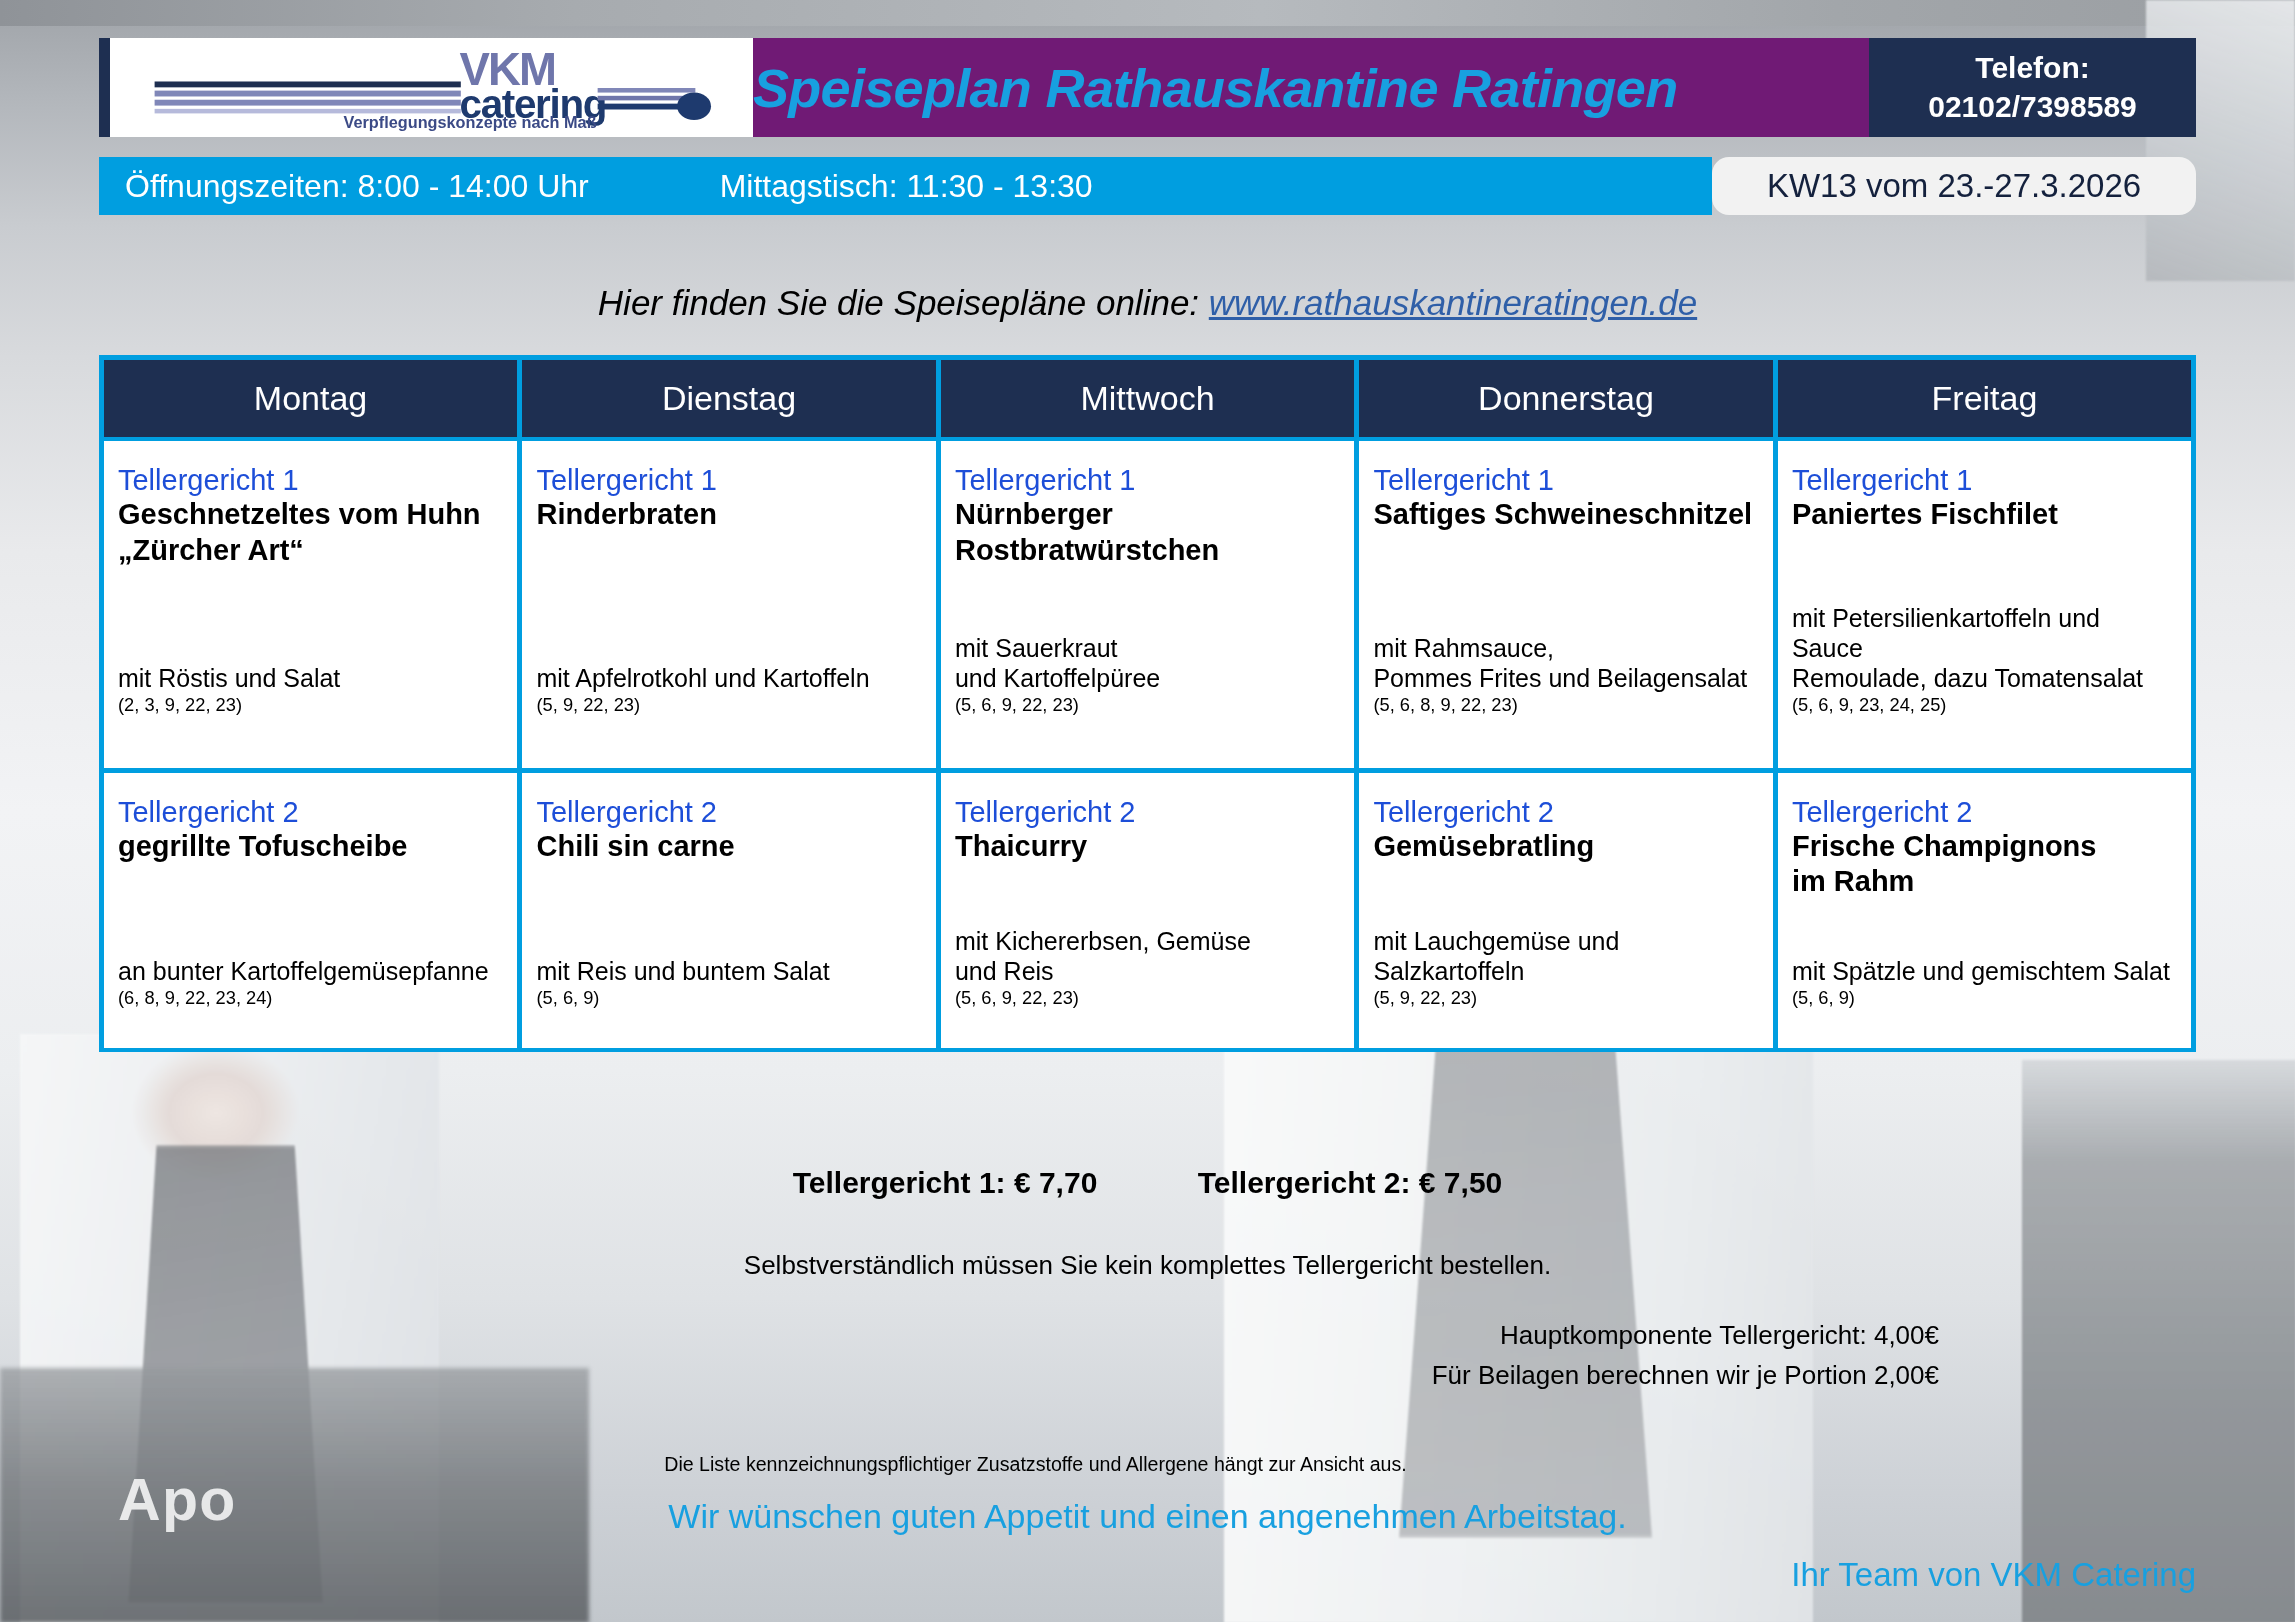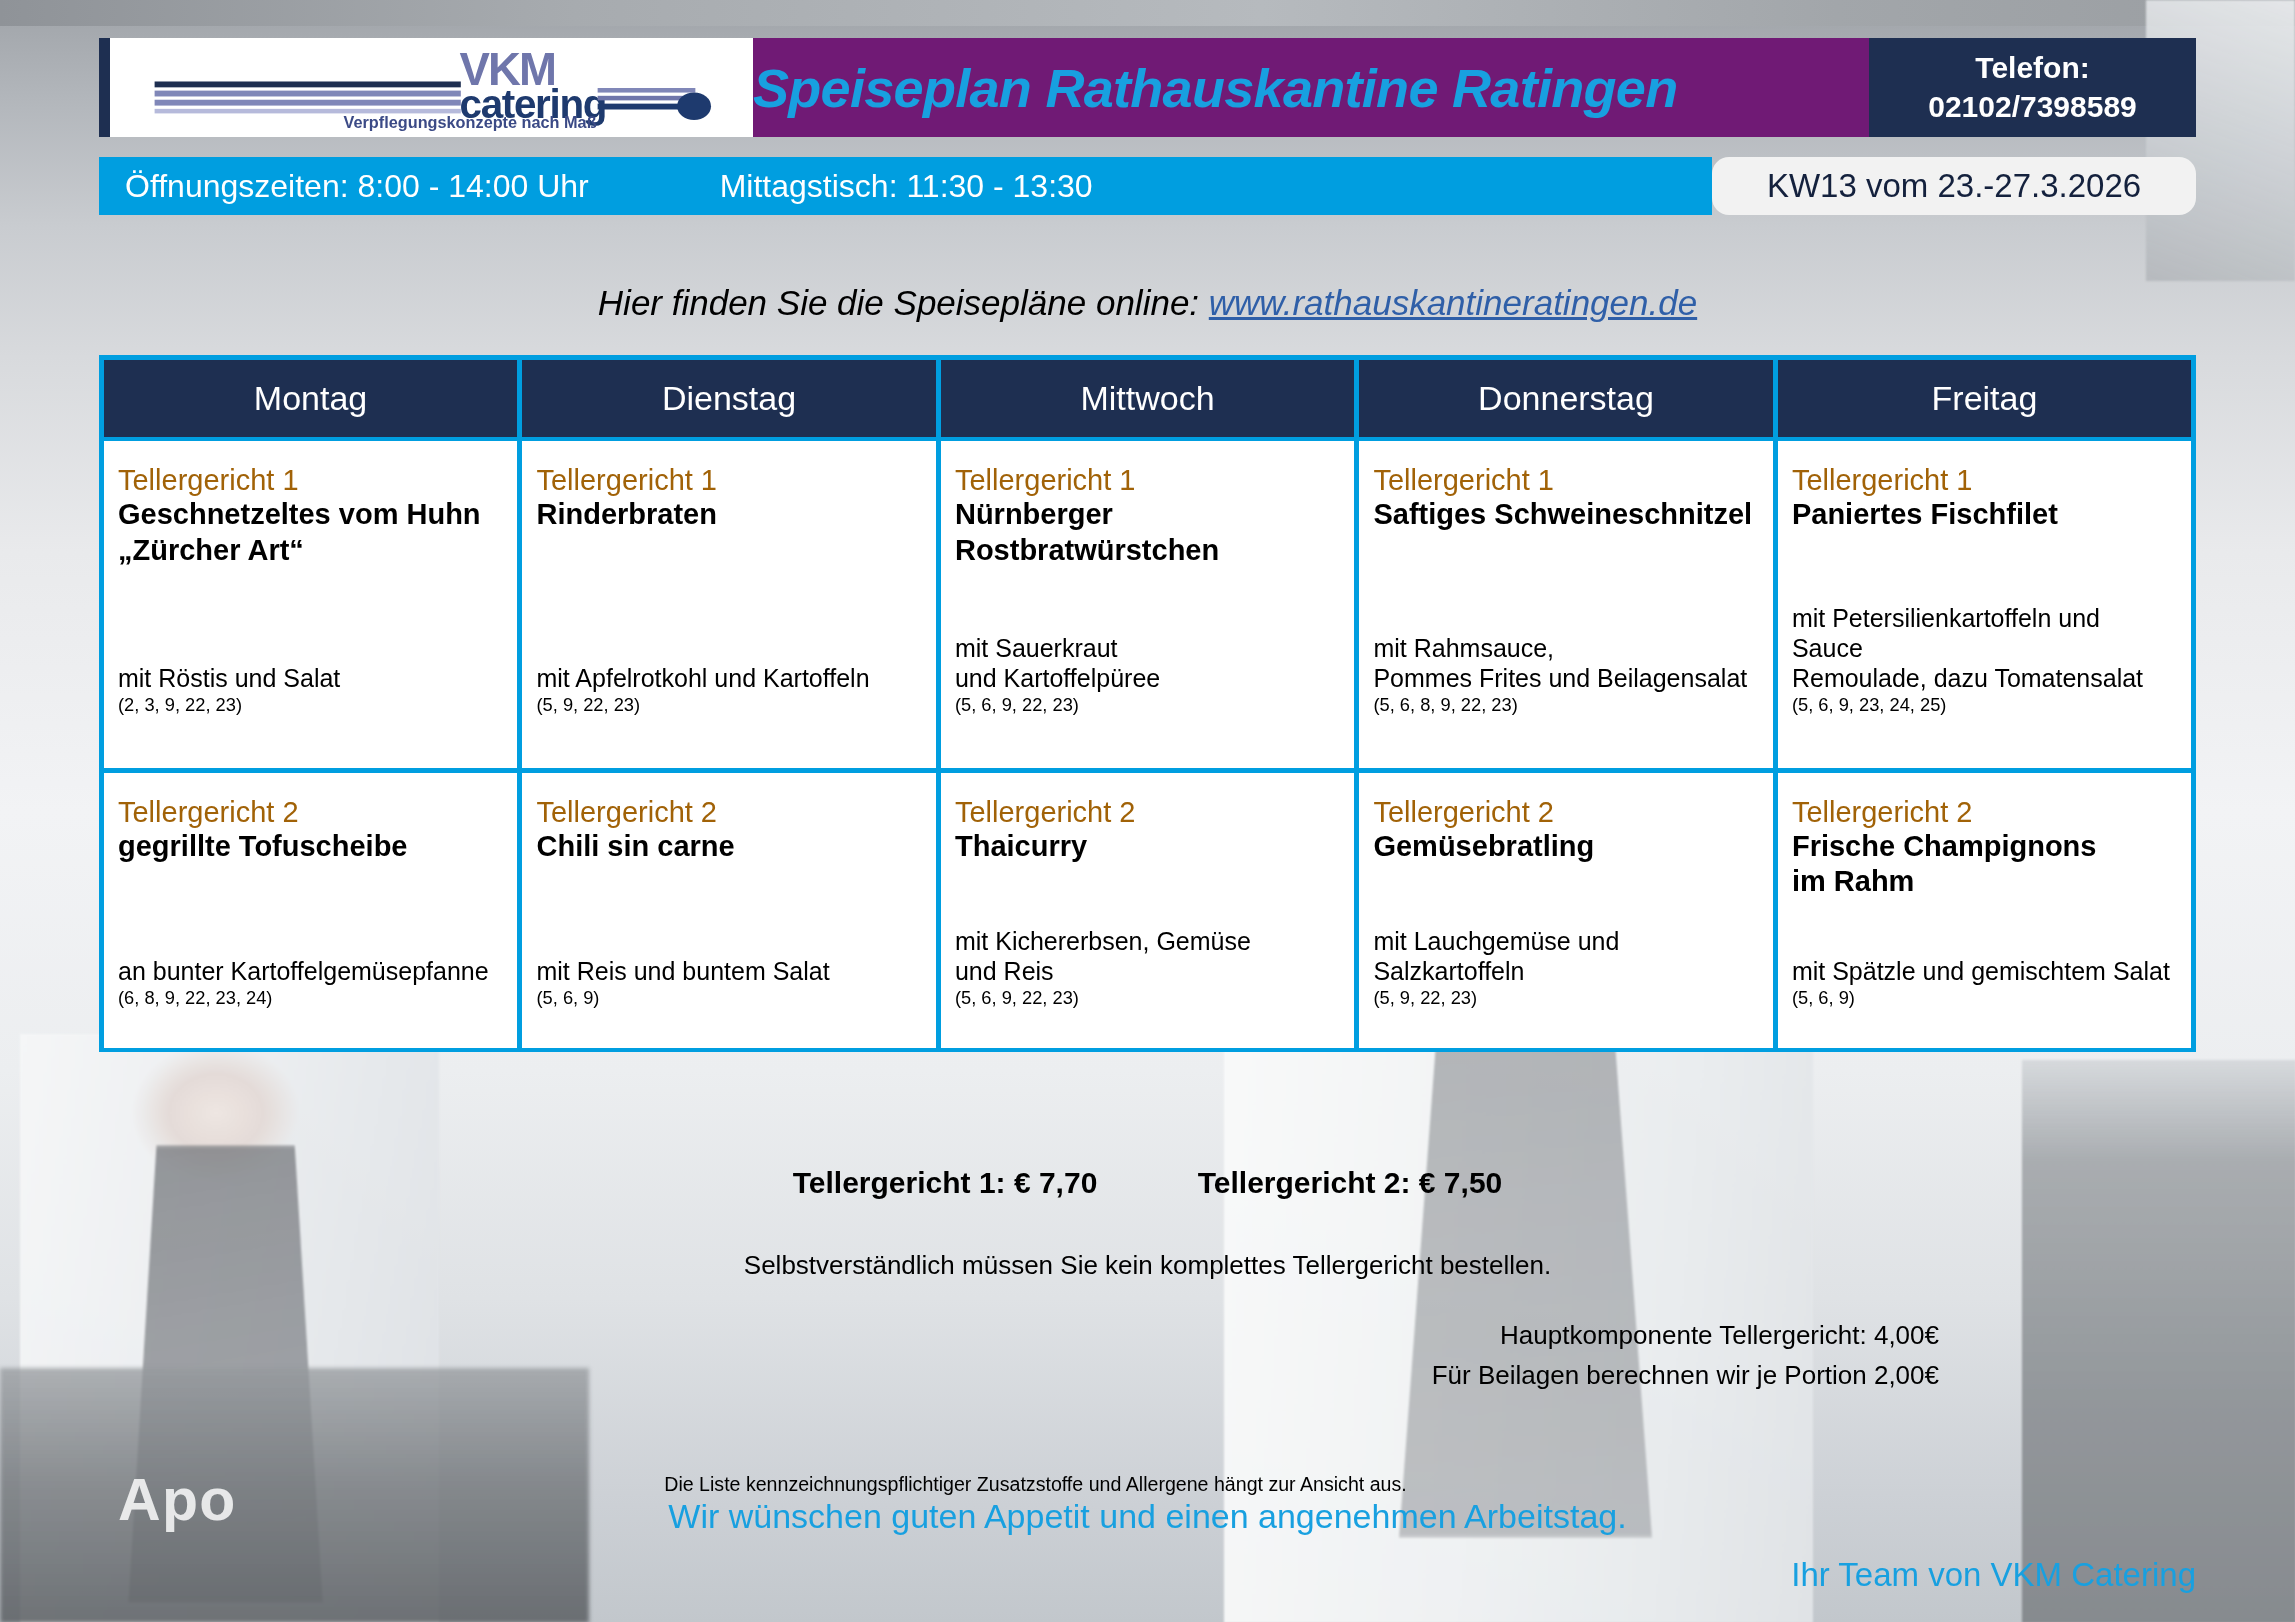--- a/index.html
+++ b/index.html
@@ -270,21 +270,21 @@
     background: #ffffff;
     box-sizing: border-box;
     padding: 22px 14.4px 17px 14.4px;
     min-height: 0;
   }
   .row1 .cell { height: 327px; }
   .row2 .cell { height: 275px; }
 
   .dish-label {
     font-size: 29px;
-    color: #a16207;
+    color: #1d4ed8;
     line-height: 1.18;
   }
   .dish-name {
     font-size: 29px;
     font-weight: 700;
     color: #000;
     line-height: 1.22;
     white-space: pre-line;
   }
   .dish-sides {
@@ -350,21 +350,20 @@
     color: #000;
   }
   .note-4 {
     position: absolute;
     left: 0;
     top: 1453px;
     width: 2071px;
     text-align: center;
     font-size: 19.6px;
     color: #000;
-    margin-top: 20px;
   }
   .appetit {
     position: absolute;
     left: 0;
     top: 1497px;
     width: 2295px;
     text-align: center;
     font-size: 34px;
     color: #18a0e0;
   }

